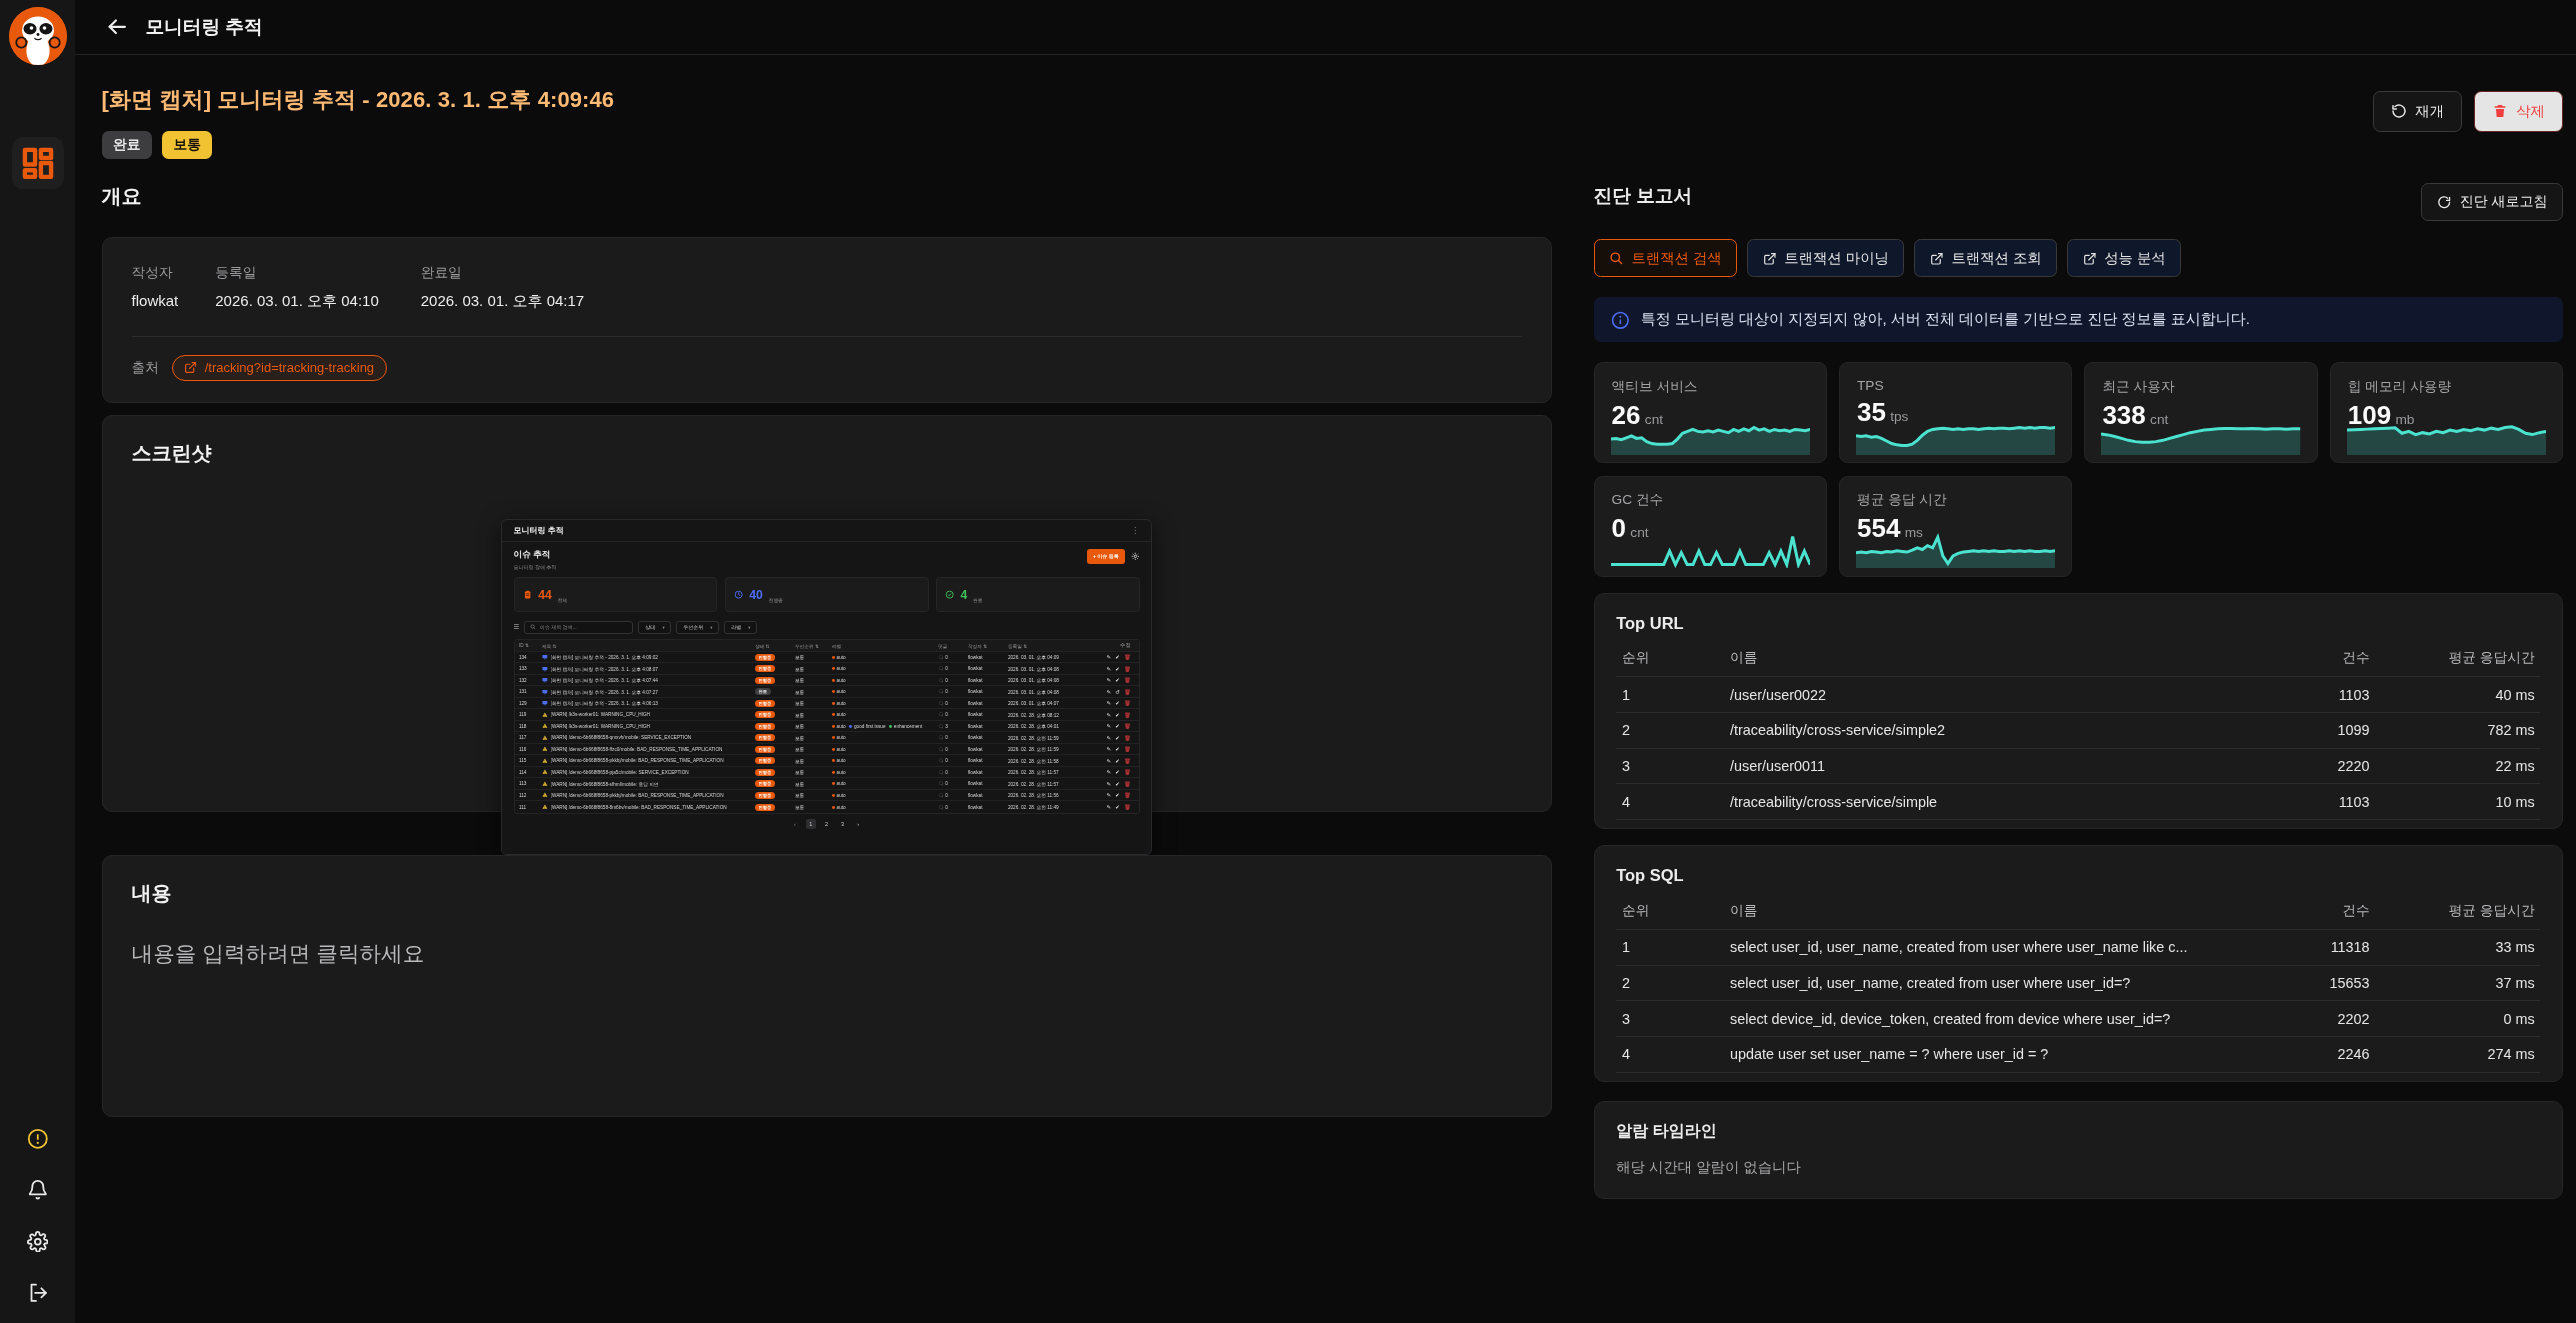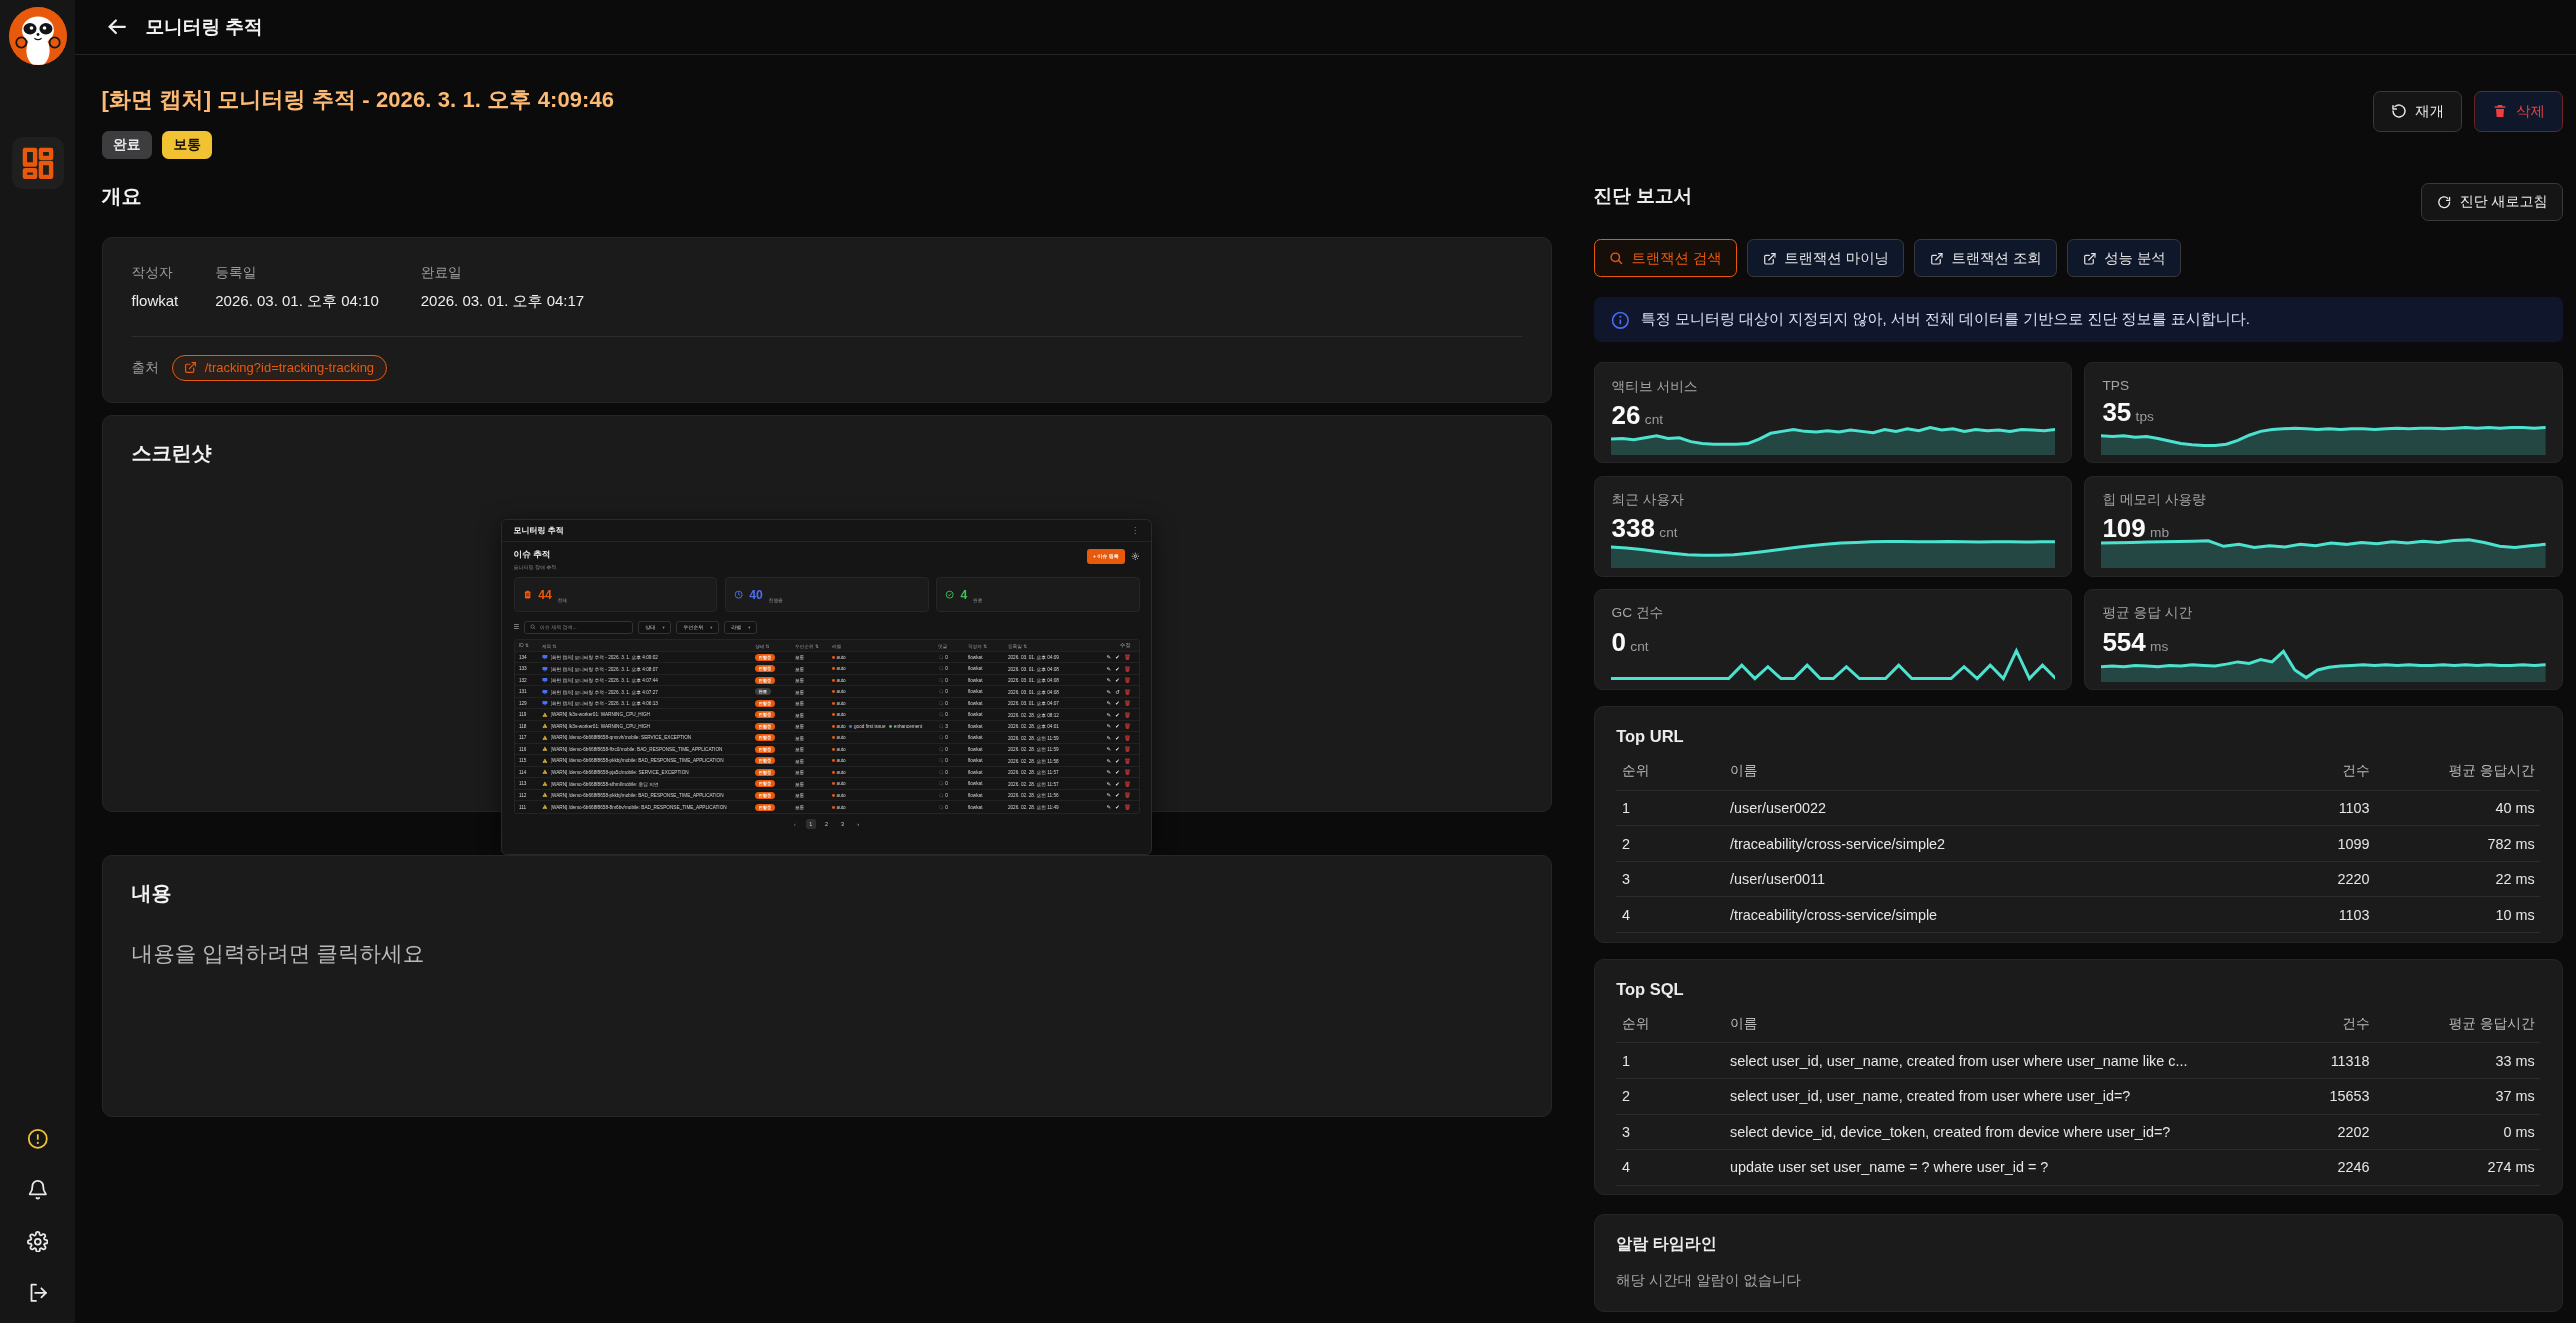--- a/index.html
+++ b/index.html
@@ -26,21 +26,21 @@
   .wrap { margin-left:75px; padding:72px 13px 0 26.6px; }
   .page-head { display:flex; align-items:flex-start; justify-content:space-between; padding-top:13px; }
   .page-title { font-size:22px; font-weight:700; color:#fdba74; letter-spacing:0.1px; }
   .badges { display:flex; gap:10px; margin-top:16px; }
   .badge { font-size:13.7px; padding:5px 11.5px; border-radius:6.5px; font-weight:600; }
   .badge.gray { background:#3d3d3f; color:#e6e6e6; }
   .badge.yellow { background:#f1c232; color:#18120a; }
   .head-actions { display:flex; gap:11.5px; margin-top:5.8px; }
   .btn { display:flex; align-items:center; gap:8.6px; font-size:14.4px; padding:10px 17px;
     border-radius:7.2px; border:0.7px solid #3a3a3c; background:#151516; color:#e9e9e9; cursor:pointer; }
-  .btn.danger { border-color:#6e2424; background:#0f172a; color:#f03e3e; }
+  .btn.danger { border-color:#6e2424; background:#e5e5e5; color:#f03e3e; }
 
   
   .columns { display:flex; gap:42px; margin-top:24.4px; }
   .col-left { width:1450px; flex:none; }
   .col-right { flex:1; min-width:0; }
 
   h2.section { font-size:20px; font-weight:700; color:#f2f2f2; }
   .card { background:#1b1b1c; border:0.7px solid #262628; border-radius:10px; }
 
   
@@ -63,21 +63,21 @@
 
   
   .rep-head { display:flex; align-items:flex-start; justify-content:space-between; }
   .rep-title { font-size:18.7px; font-weight:700; }
   .rep-tabs { display:flex; gap:10px; margin-top:18.7px; }
   .tab { display:flex; align-items:center; gap:8px; font-size:14.4px; padding:8.6px 14.4px; border-radius:6.5px;
     border:0.7px solid #39393b; background:#0f172a; color:#e4e4e4; cursor:pointer; white-space:nowrap; }
   .tab.active { border-color:#e8590c; color:#e8590c; background:#160e08; }
   .notice { margin-top:20px; background:#10162b; border-radius:7.2px; padding:13px 17px;
     display:flex; align-items:center; gap:11.5px; font-size:15px; color:#dde3f3; }
-  .metrics { display:grid; grid-template-columns:1fr 1fr; gap:12.2px; margin-top:20px; }
+  .metrics { display:grid; grid-template-columns:1fr 1fr 1fr 1fr; gap:12.2px; margin-top:20px; }
   .metric { position:relative; height:101px; background:#1c1c1d; border:0.7px solid #262628; border-radius:8.6px; padding:14.4px 17px; overflow:hidden; }
   .metric .m-label { font-size:13.7px; color:#a5a5a7; }
   .metric .m-value { font-size:26px; font-weight:700; color:#fafafa; margin-top:4.3px; }
   .metric .m-unit { font-size:13.7px; font-weight:400; color:#9a9a9c; margin-left:4.3px; }
   .metric svg.spark { position:absolute; left:16px; right:16px; bottom:7.2px; width:calc(100% - 32px); height:37px; }
 
   .tbl-card { margin-top:16px; padding:20px 21.6px 8.6px; }
   .tbl-title { font-size:16.5px; font-weight:700; margin-bottom:7.2px; }
   .tbl { width:100%; }
   .trow { display:grid; grid-template-columns:108px 1fr 144px 165px; align-items:center;

